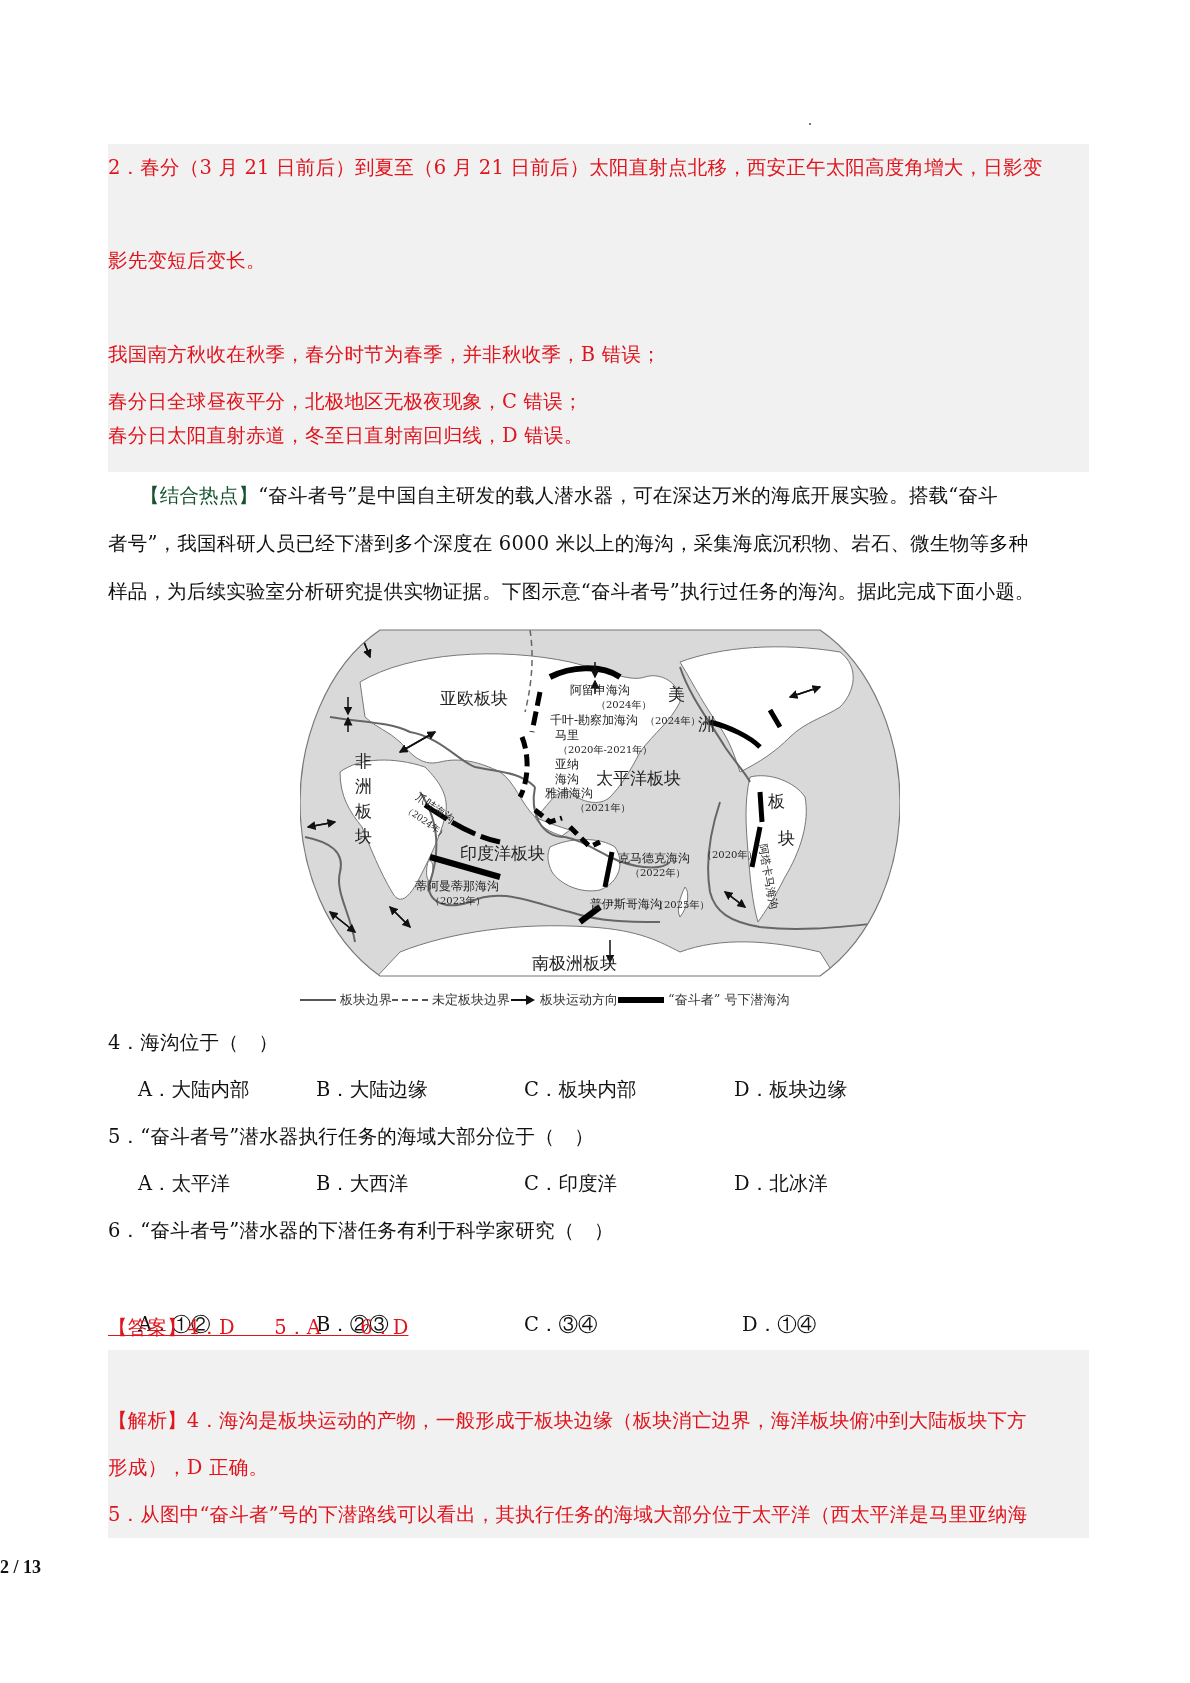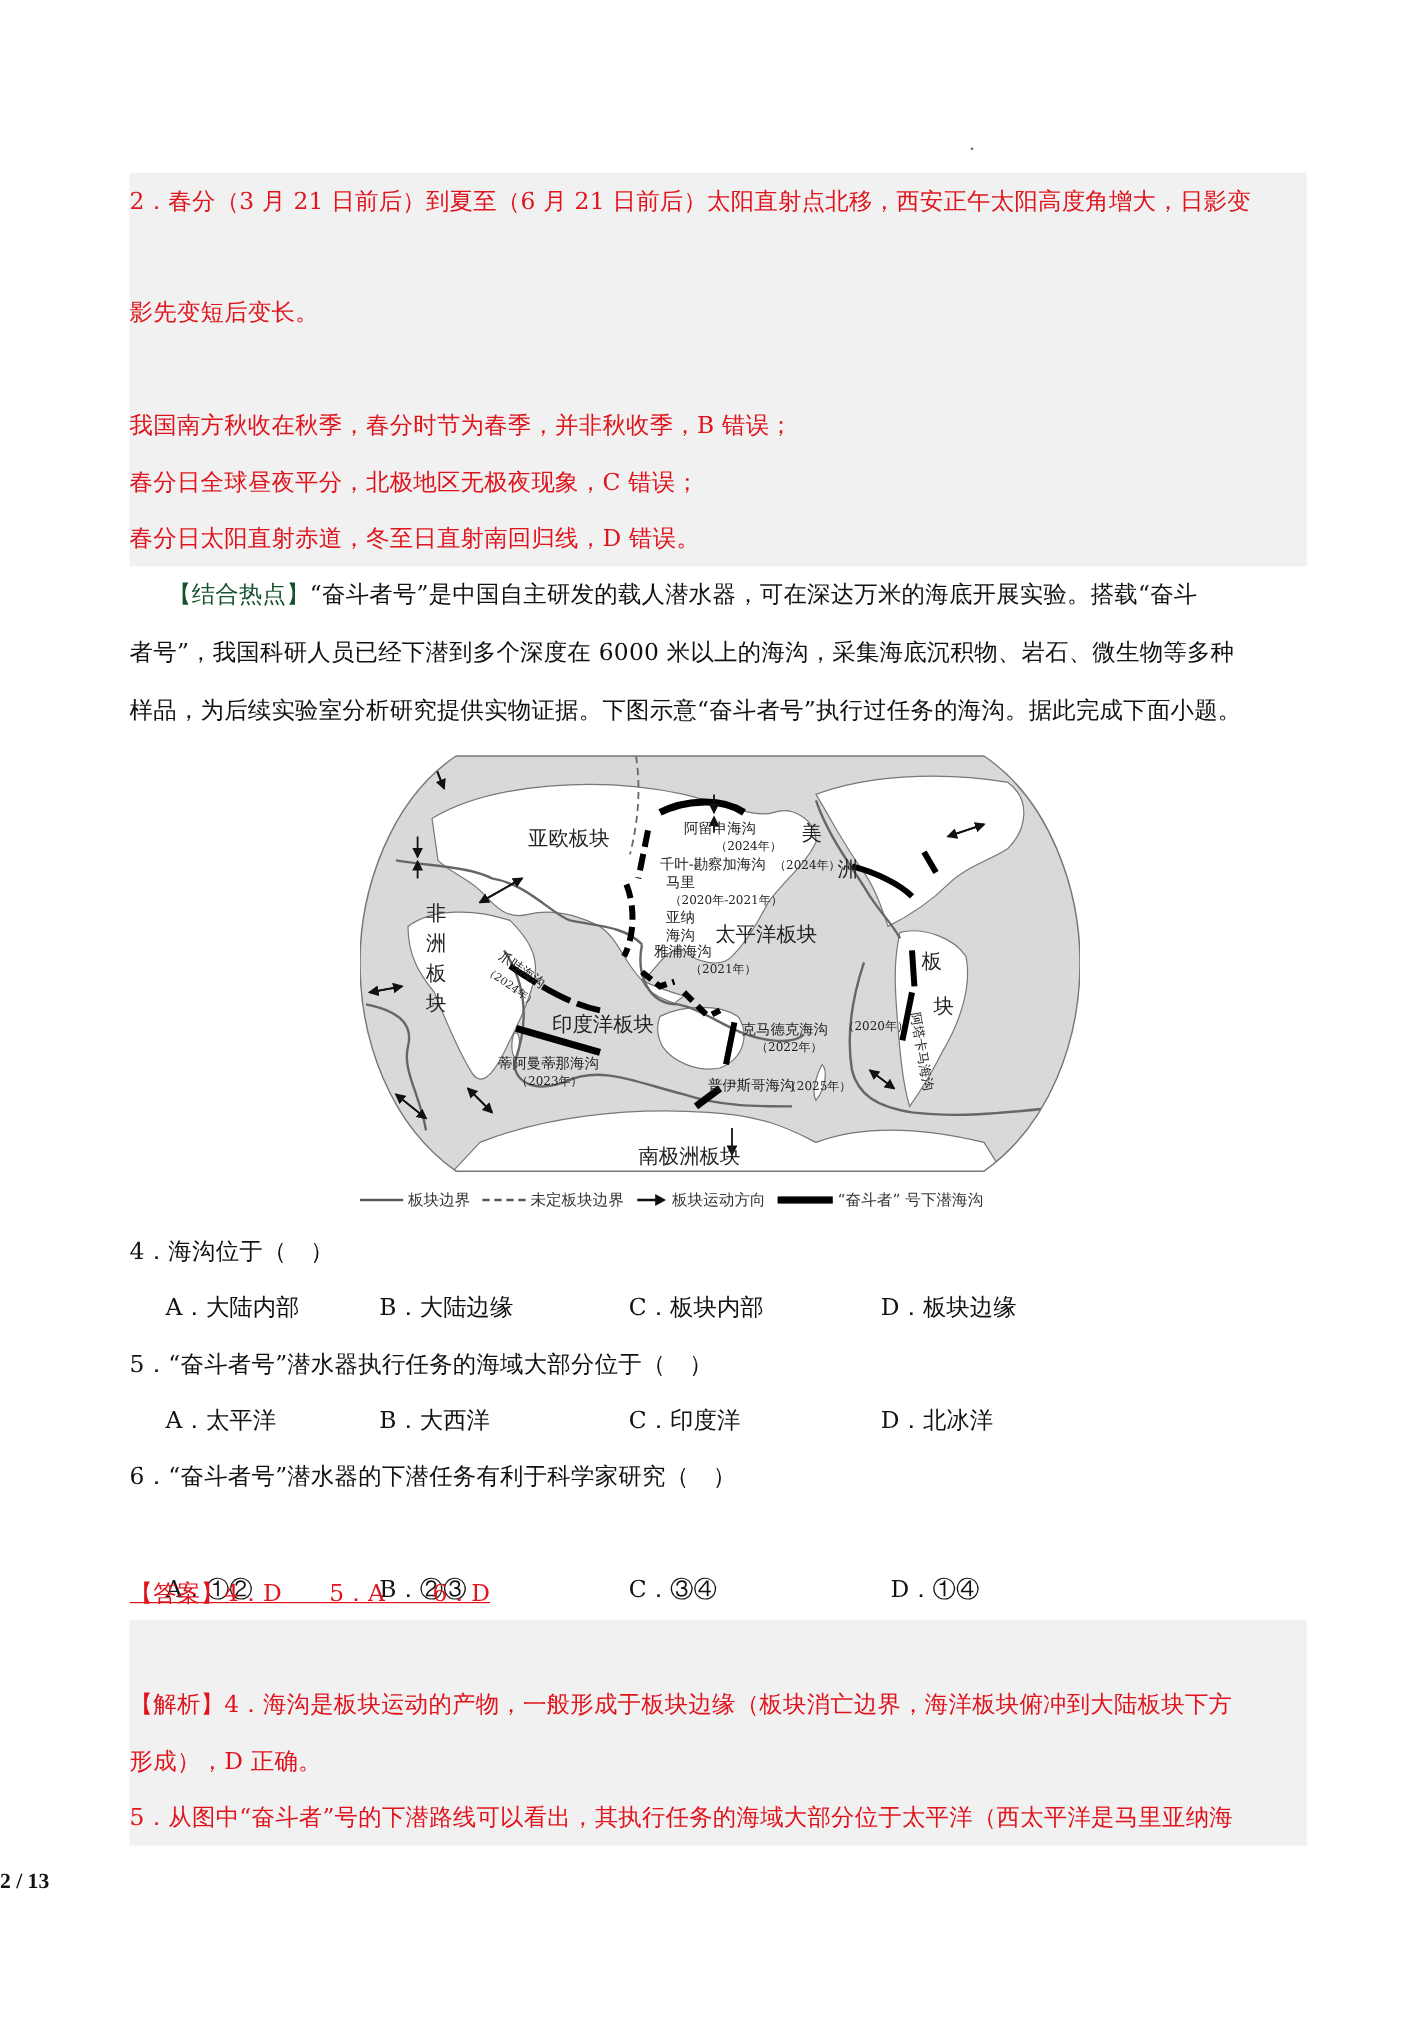--- a/index.html
+++ b/index.html
@@ -7,41 +7,41 @@
          font-family: "DejaVu Serif", "Liberation Serif", serif; color: #111; }
   .page { position: absolute; left: 0; top: 0; width: 982px; height: 1683px; }
   .dot { position: absolute; left: 809px; top: 123px; width: 2px; height: 2px; background: #777; }
   .shade { position: absolute; left: 108px; width: 981px; background: #f1f1f1; }
   .red { color: #e0141d; }
   .line { position: absolute; left: 108px; font-size: 19.5px; line-height: 24px; white-space: nowrap; letter-spacing: 0.2px; }
   .hot-tag { color: #14532d; }
   .opt-row { position: absolute; left: 138px; font-size: 19.5px; line-height: 24px; white-space: nowrap; }
   .opt { position: absolute; top: 0; white-space: nowrap; }
   .map-wrap { position: absolute; left: 300px; top: 622px; width: 600px; height: 362px; }
-  .legend { position: absolute; left: 300px; top: 990px; width: 560px; height: 20px; font-size: 13px; color: #333; display: flex; align-items: center; gap: 10px; }
+  .legend { position: absolute; left: 300px; top: 990px; width: 560px; height: 20px; font-size: 13px; color: #333; display: flex; align-items: center; }
   .legend .item { display: flex; align-items: center; gap: 4px; }
   .sw-solid { width: 36px; height: 0; border-top: 2px solid #555; }
   .sw-dash { width: 36px; height: 0; border-top: 2px dashed #555; }
   .sw-arrow { width: 26px; height: 12px; }
   .sw-thick { width: 46px; height: 6px; background: #000; }
   .pagenum { position: absolute; left: 0; width: 1190px; top: 1557px; text-align: left; font-weight: bold; font-size: 18px; font-family: "Liberation Serif", serif; }
   .maplabel { font-family: "DejaVu Serif", serif; fill: #222; }
 </style>
 </head>
 <body>
 
 <div class="page">
   <div class="dot"></div>
 
   <div class="shade" style="top:144px; height:328px;"></div>
   <div class="line red" style="top:156px;">2．春分（3 月 21 日前后）到夏至（6 月 21 日前后）太阳直射点北移，西安正午太阳高度角增大，日影变</div>
   <div class="line red" style="top:249px;">影先变短后变长。</div>
   <div class="line red" style="top:343px;">我国南方秋收在秋季，春分时节为春季，并非秋收季，B  错误；</div>
   <div class="line red" style="top:390px;">春分日全球昼夜平分，北极地区无极夜现象，C  错误；</div>
-  <div class="line red" style="top:437px;">春分日太阳直射赤道，冬至日直射南回归线，D  错误。</div>
+  <div class="line red" style="top:424px;">春分日太阳直射赤道，冬至日直射南回归线，D  错误。</div>
 
   <div class="line" style="top:484px; left:140px;">
     <span class="hot-tag">【结合热点】</span><span>“奋斗者号”是中国自主研发的载人潜水器，可在深达万米的海底开展实验。搭载“奋斗</span>
   </div>
   <div class="line" style="top:532px;">者号”，我国科研人员已经下潜到多个深度在 6000 米以上的海沟，采集海底沉积物、岩石、微生物等多种</div>
   <div class="line" style="top:580px;">样品，为后续实验室分析研究提供实物证据。下图示意“奋斗者号”执行过任务的海沟。据此完成下面小题。</div>
 
   <div class="map-wrap">
     <svg width="600" height="362" viewBox="0 0 600 362" xmlns="http://www.w3.org/2000/svg">
       <defs>

